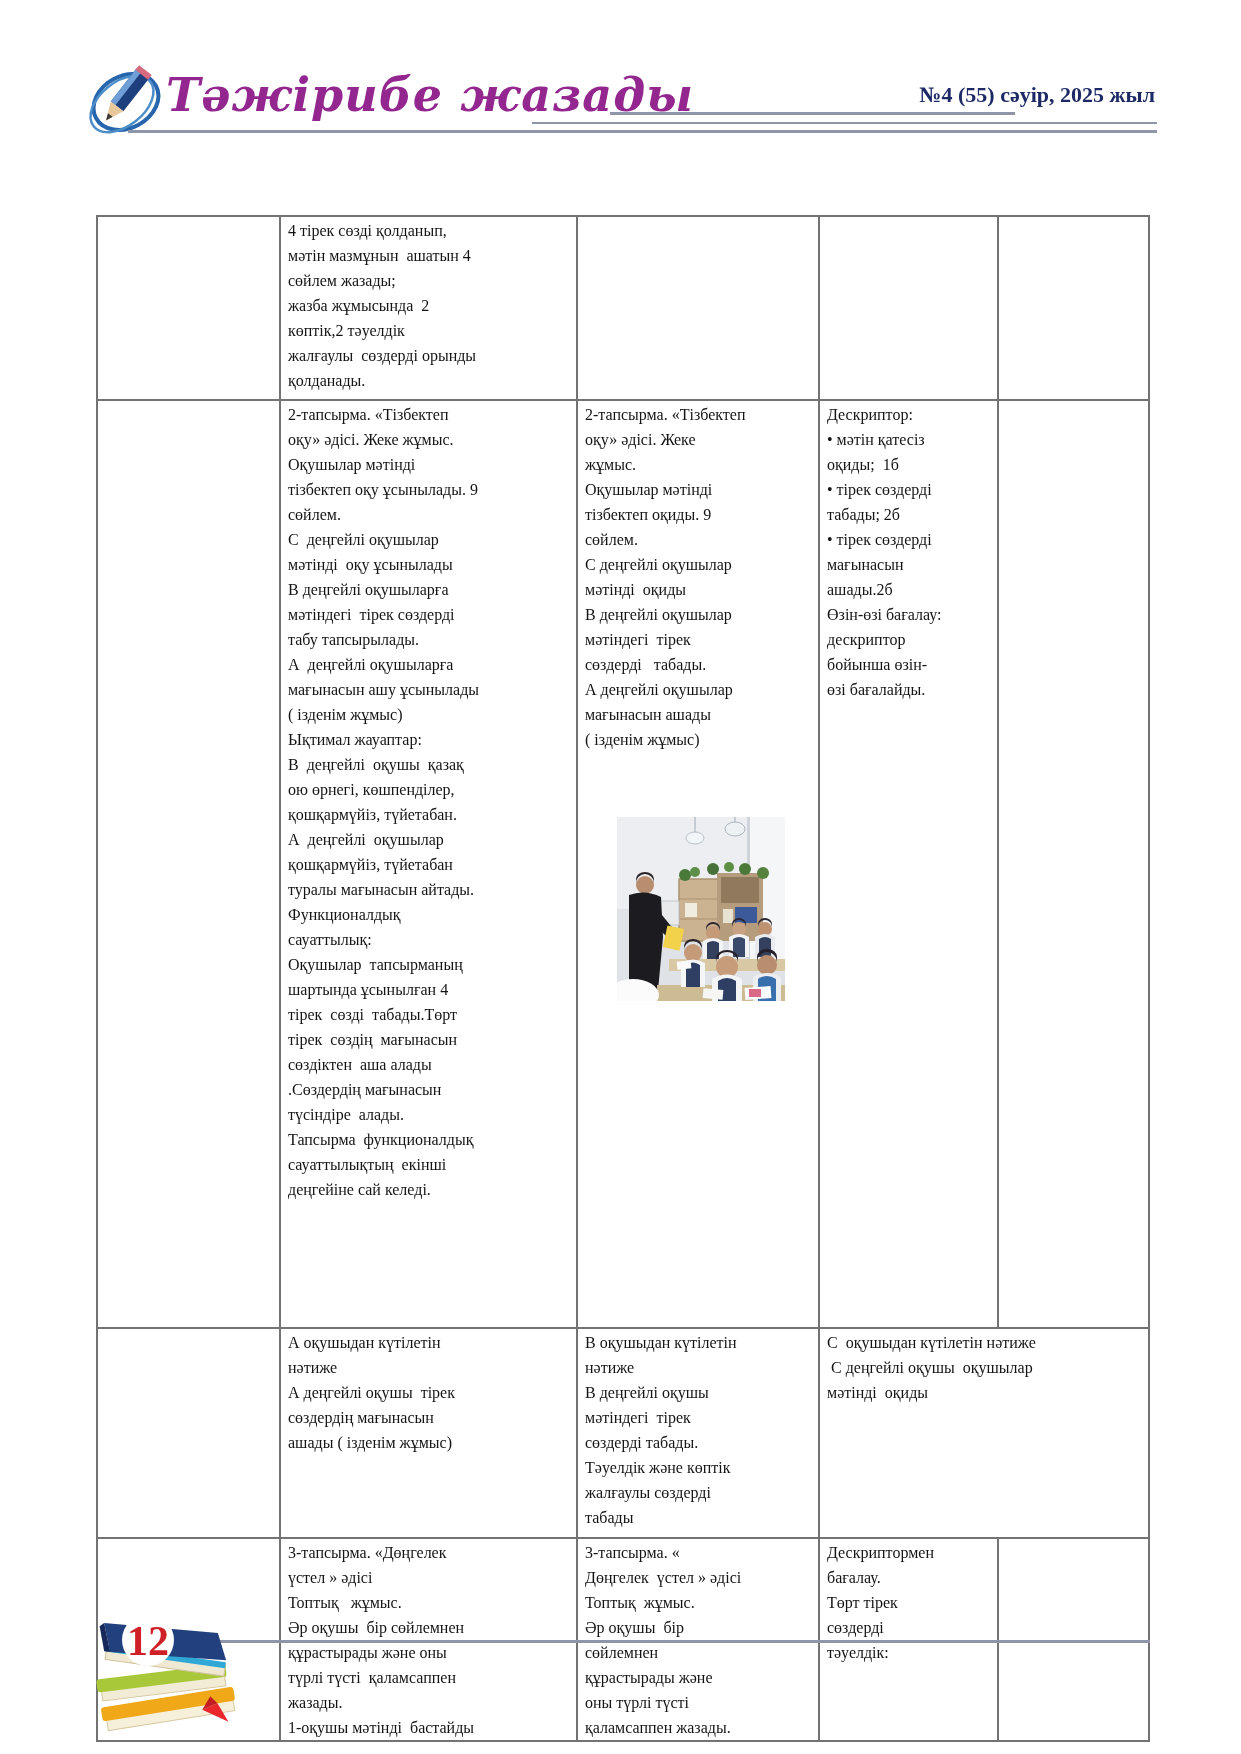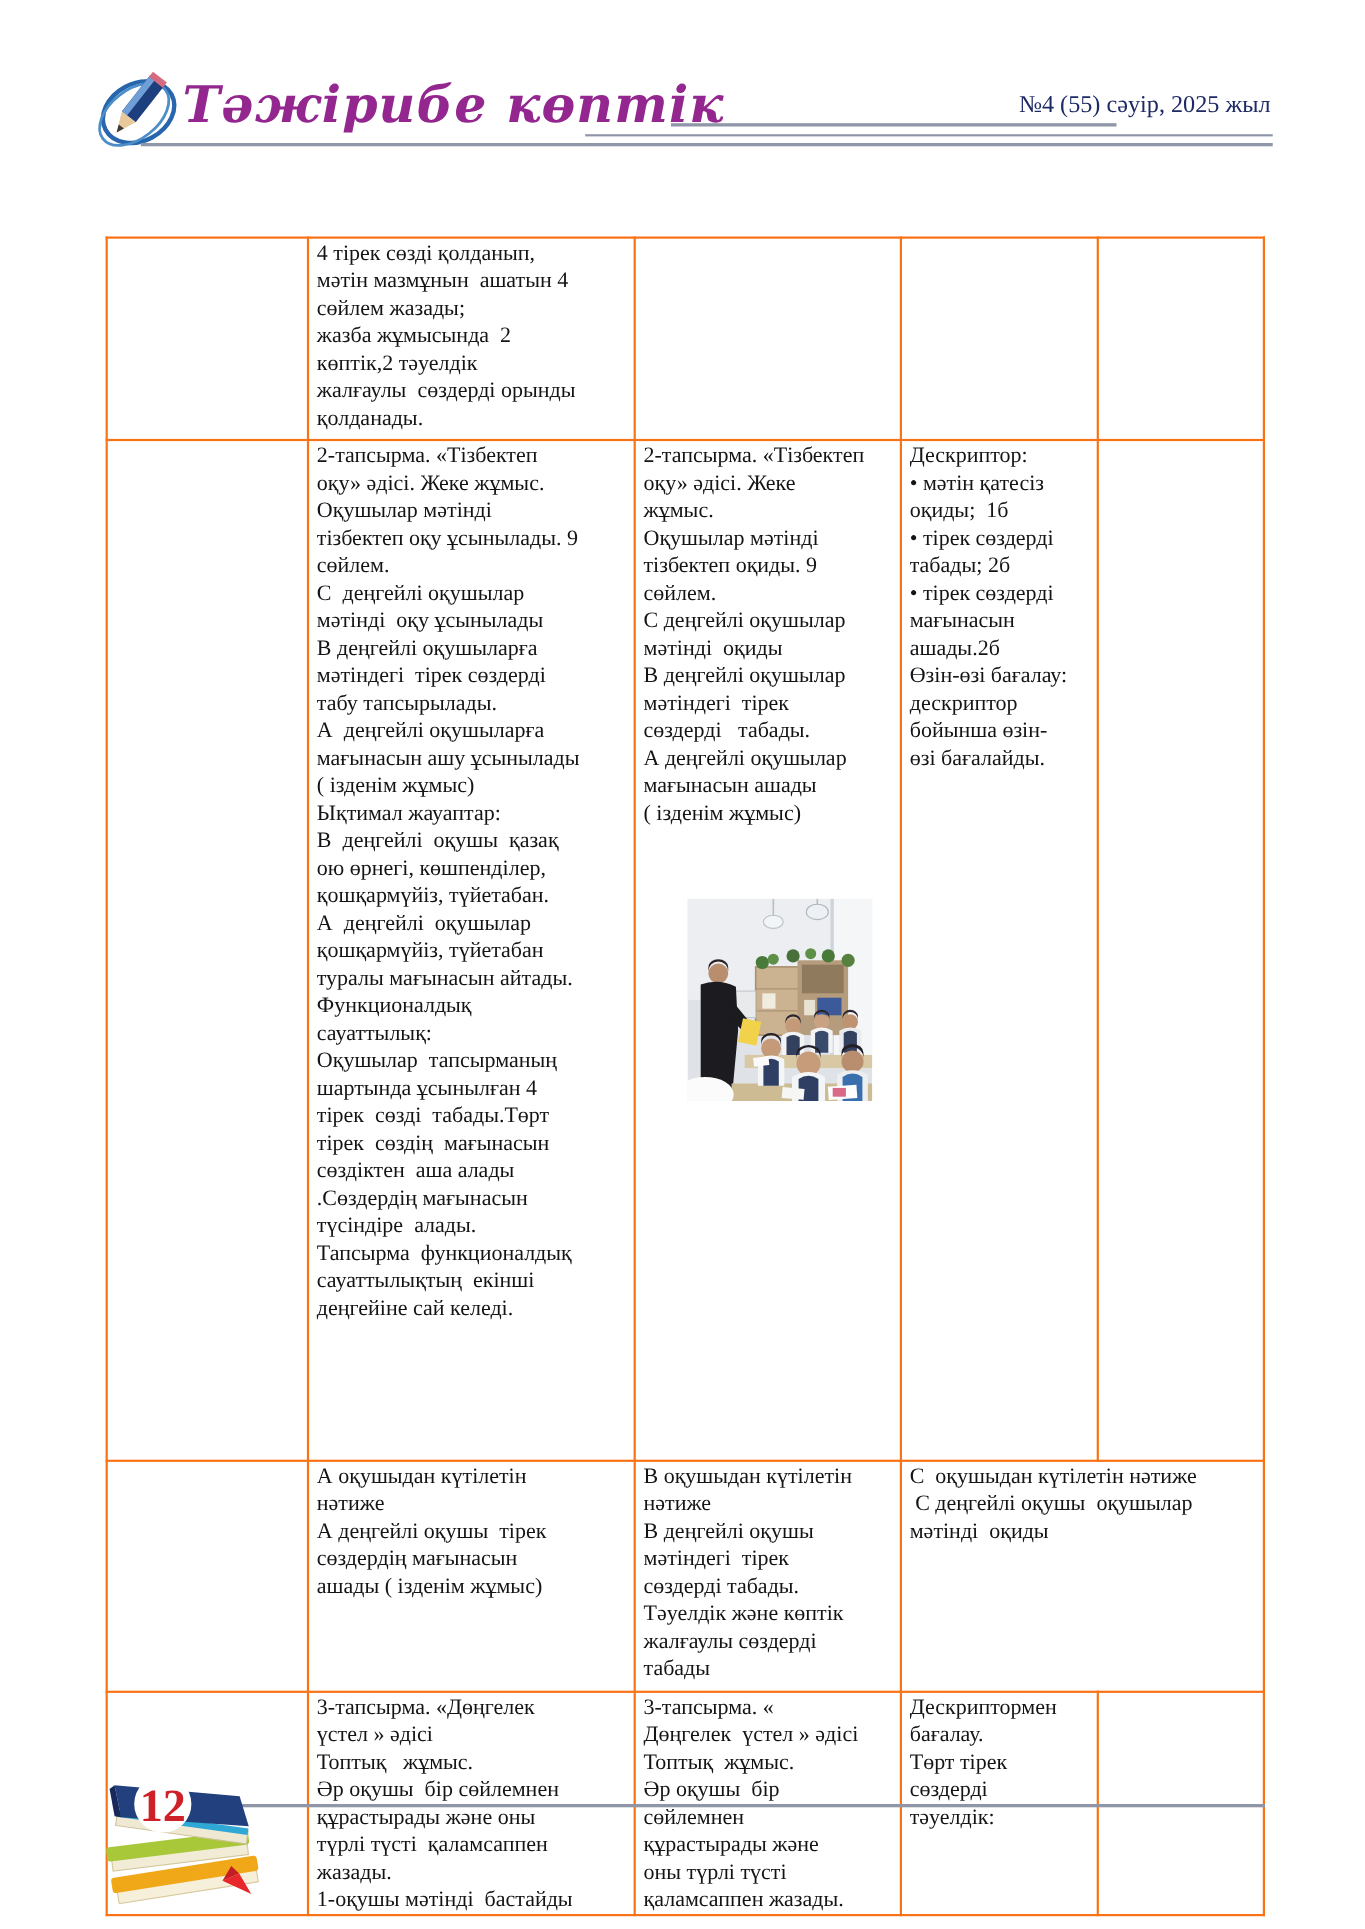--- a/index.html
+++ b/index.html
@@ -10,36 +10,36 @@
 
   
   .logo { position:absolute; left:82px; top:60px; width:82px; height:84px; }
   .masthead {
     position:absolute; left:166px; top:68px;
     font-family:"DejaVu Serif", serif; font-style:italic; font-weight:bold;
     font-size:46px; color:#93278f; letter-spacing:1px; white-space:nowrap;
   }
   .issue {
     position:absolute; right:86px; top:82px;
-    font-family:"Liberation Serif", serif; font-weight:normal;
+    font-family:"Liberation Serif", serif; font-weight:bold;
     font-size:22px; color:#1e2a66; white-space:nowrap;text-align:center;
   }
   .rule { position:absolute; background:#8e96a8; }
   .rule-short { left:610px; top:112px; width:405px; height:3px; }
   .rule-long  { left:532px; top:122px; width:625px; height:2px; }
   .rule-main  { left:128px; top:130px; width:1029px; height:3px; }
 
   
   table.lesson {
     position:absolute; left:96px; top:215px;
     border-collapse:collapse; table-layout:fixed; width:1052px;
   }
   table.lesson td {
-    border:2px solid #f97316; vertical-align:top;
-    padding:1px 4px 0 7px; font-size:20px; line-height:25px; color:#141414;
+    border:2px solid #737373; vertical-align:top;
+    padding:1px 4px 0 7px; font-size:16px; line-height:25px; color:#141414;
     white-space:pre-wrap; overflow:hidden;
   }
   .photo-wrap { margin-top:40px; margin-left:0; width:168px; height:184px; }
 
   
   .footer-line { position:absolute; left:213px; top:1640px; width:937px; height:3px; background:#8e96a8; }
   .books { position:absolute; left:86px; top:1618px; width:180px; height:136px; z-index:2; }
   .books text {
     font-family:"Liberation Serif", serif; font-weight:bold; fill:#d02027;
   }
@@ -54,21 +54,21 @@
     <ellipse cx="40" cy="44" rx="36" ry="22" fill="none" stroke="#4d8ec9" stroke-width="2.5" transform="rotate(-38 40 44)"></ellipse>
     <g transform="rotate(38 40 40)">
       <rect x="32" y="6" width="16" height="42" fill="#1e3f7e"></rect>
       <rect x="32" y="6" width="6" height="42" fill="#6f9fd6"></rect>
       <polygon points="32,48 48,48 40,66" fill="#e8c99c"></polygon>
       <polygon points="37,59 43,59 40,66" fill="#3a3a3a"></polygon>
       <rect x="32" y="2" width="16" height="6" fill="#d66a7e"></rect>
     </g>
   </svg>
 
-  <div class="masthead">Тәжірибе көптік</div>
+  <div class="masthead">Тәжірибе жазады</div>
   <div class="rule rule-short"></div>
   <div class="rule rule-long"></div>
   <div class="rule rule-main"></div>
   <div class="issue">№4 (55) сәуір,  2025 жыл</div>
 
   <table class="lesson">
     <colgroup>
       <col style="width:183px">
         <col style="width:297px">
         <col style="width:242px">

